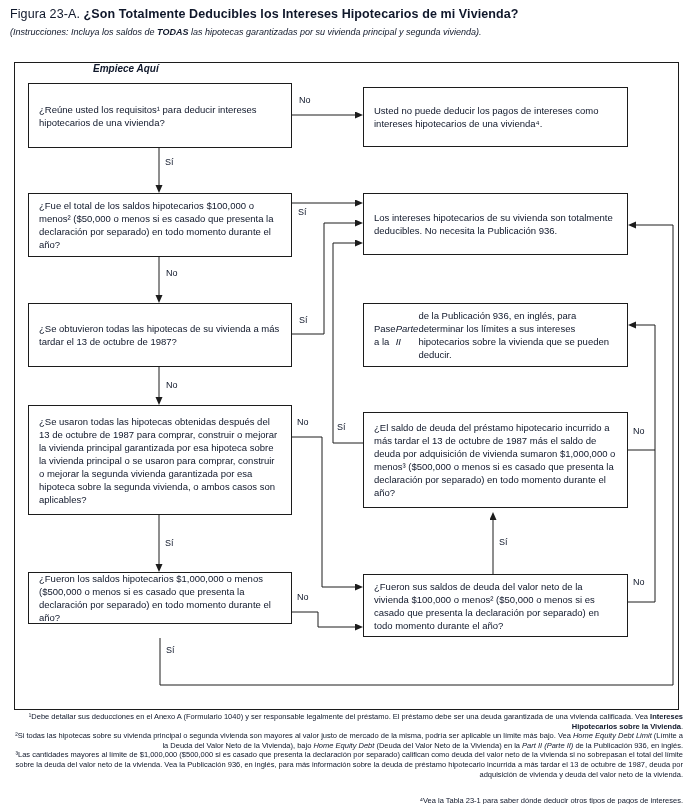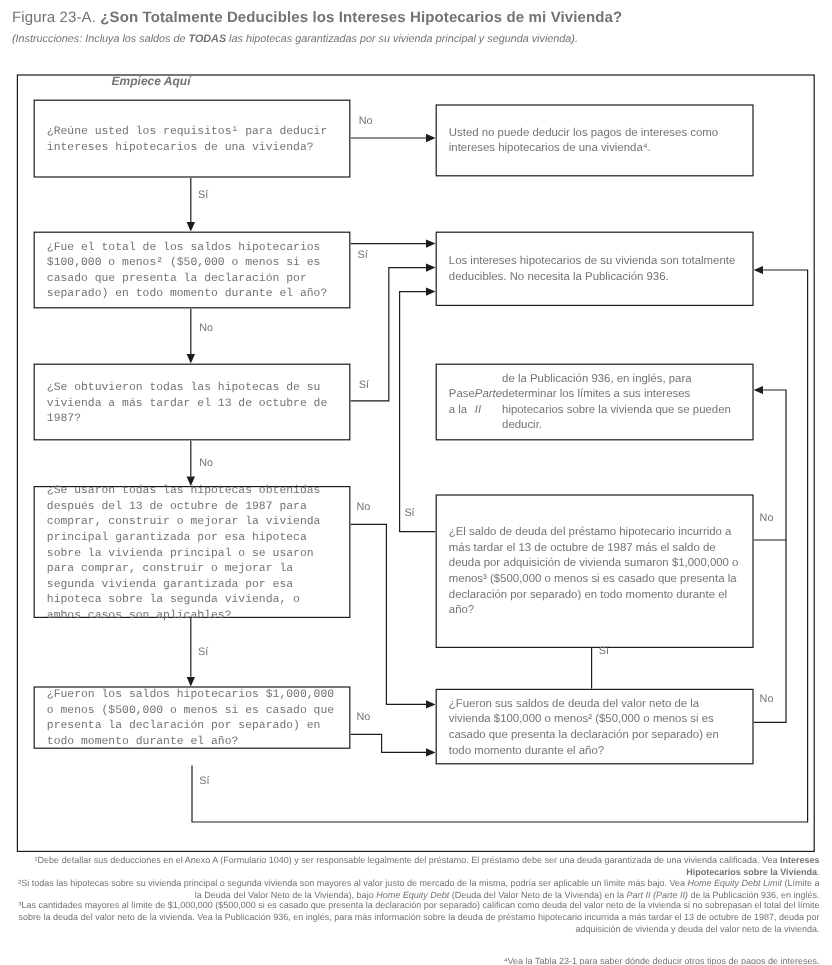--- a/index.html
+++ b/index.html
@@ -1,30 +1,30 @@
 <!DOCTYPE html>
 <html><head>
 <meta charset="utf-8">
 <style>
   html,body{margin:0;padding:0;background:#fff;}
   .page{
     position:relative;width:693px;height:804px;background:#fff;
-    font-family:"Liberation Sans",sans-serif;color:#737373;overflow:hidden;
+    font-family:"Liberation Sans",sans-serif;color:#0f172a;overflow:hidden;
   }
   .seg-b{font-weight:700;}
   .seg-i{font-style:italic;}
   .title{position:absolute;left:10px;top:7px;font-size:12.5px;letter-spacing:.1px;}
   .subtitle{position:absolute;left:10px;top:27px;font-size:9px;font-style:italic;}
   .frame{position:absolute;left:14px;top:62px;width:665px;height:648px;border:1px solid #1c1c1c;box-sizing:border-box;}
   .start-label{position:absolute;left:93px;top:63px;font-size:10px;font-weight:700;font-style:italic;text-align:right;}
   .box{
     position:absolute;box-sizing:border-box;border:1px solid #1c1c1c;background:#fff;
     display:flex;align-items:center;padding:2px 10px;font-size:9.5px;line-height:13px;
   }
-  .lbox{left:28px;width:264px;font-family:Liberation Mono, monospace;}
+  .lbox{left:28px;width:264px;}
   .rbox{left:363px;width:265px;}
   .connectors{position:absolute;left:0;top:0;pointer-events:none;}
   .cline{fill:none;stroke:#1c1c1c;stroke-width:1;}
   .elbl{position:absolute;font-size:9px;}
   .footnotes{position:absolute;left:10px;top:712px;width:673px;font-size:7.5px;line-height:9.6px;}
   .fn{padding-left:5px;text-indent:-5px;text-align:right;}
   .fn-last{margin-top:17px;}
 </style>
 </head>
 <body>
@@ -65,21 +65,21 @@
   <div class="box lbox" style="top:405px;height:110px">¿Se usaron todas las hipotecas obtenidas después del 13 de octubre de 1987 para comprar, construir o mejorar la vivienda principal garantizada por esa hipoteca sobre la vivienda principal o se usaron para comprar, construir o mejorar la segunda vivienda garantizada por esa hipoteca sobre la segunda vivienda, o ambos casos son aplicables?</div>
   <div class="box lbox" style="top:572px;height:52px">¿Fueron los saldos hipotecarios $1,000,000 o menos ($500,000 o menos si es casado que presenta la declaración por separado) en todo momento durante el año?</div>
 
   <div class="box rbox" style="top:87px;height:60px">Usted no puede deducir los pagos de intereses como intereses hipotecarios de una vivienda⁴.</div>
   <div class="box rbox" style="top:193px;height:62px">Los intereses hipotecarios de su vivienda son totalmente deducibles. No necesita la Publicación 936.</div>
   <div class="box rbox" style="top:303px;height:64px">
       <span>Pase a la </span>
       <span class="seg-i">Parte II</span>
       <span> de la Publicación 936, en inglés, para determinar los límites a sus intereses hipotecarios sobre la vivienda que se pueden deducir.</span>
     </div>
-  <div class="box rbox" style="top:412px;height:128px">¿El saldo de deuda del préstamo hipotecario incurrido a más tardar el 13 de octubre de 1987 más el saldo de deuda por adquisición de vivienda sumaron $1,000,000 o menos³ ($500,000 o menos si es casado que presenta la declaración por separado) en todo momento durante el año?</div>
+  <div class="box rbox" style="top:412px;height:96px">¿El saldo de deuda del préstamo hipotecario incurrido a más tardar el 13 de octubre de 1987 más el saldo de deuda por adquisición de vivienda sumaron $1,000,000 o menos³ ($500,000 o menos si es casado que presenta la declaración por separado) en todo momento durante el año?</div>
   <div class="box rbox" style="top:574px;height:63px">¿Fueron sus saldos de deuda del valor neto de la vivienda $100,000 o menos² ($50,000 o menos si es casado que presenta la declaración por separado) en todo momento durante el año?</div>
 
   <span class="elbl" style="left:299px;top:95px">No</span>
   <span class="elbl" style="left:165px;top:157px">Sí</span>
   <span class="elbl" style="left:298px;top:207px">Sí</span>
   <span class="elbl" style="left:166px;top:268px">No</span>
   <span class="elbl" style="left:299px;top:315px">Sí</span>
   <span class="elbl" style="left:166px;top:380px">No</span>
   <span class="elbl" style="left:297px;top:417px">No</span>
   <span class="elbl" style="left:165px;top:538px">Sí</span>

